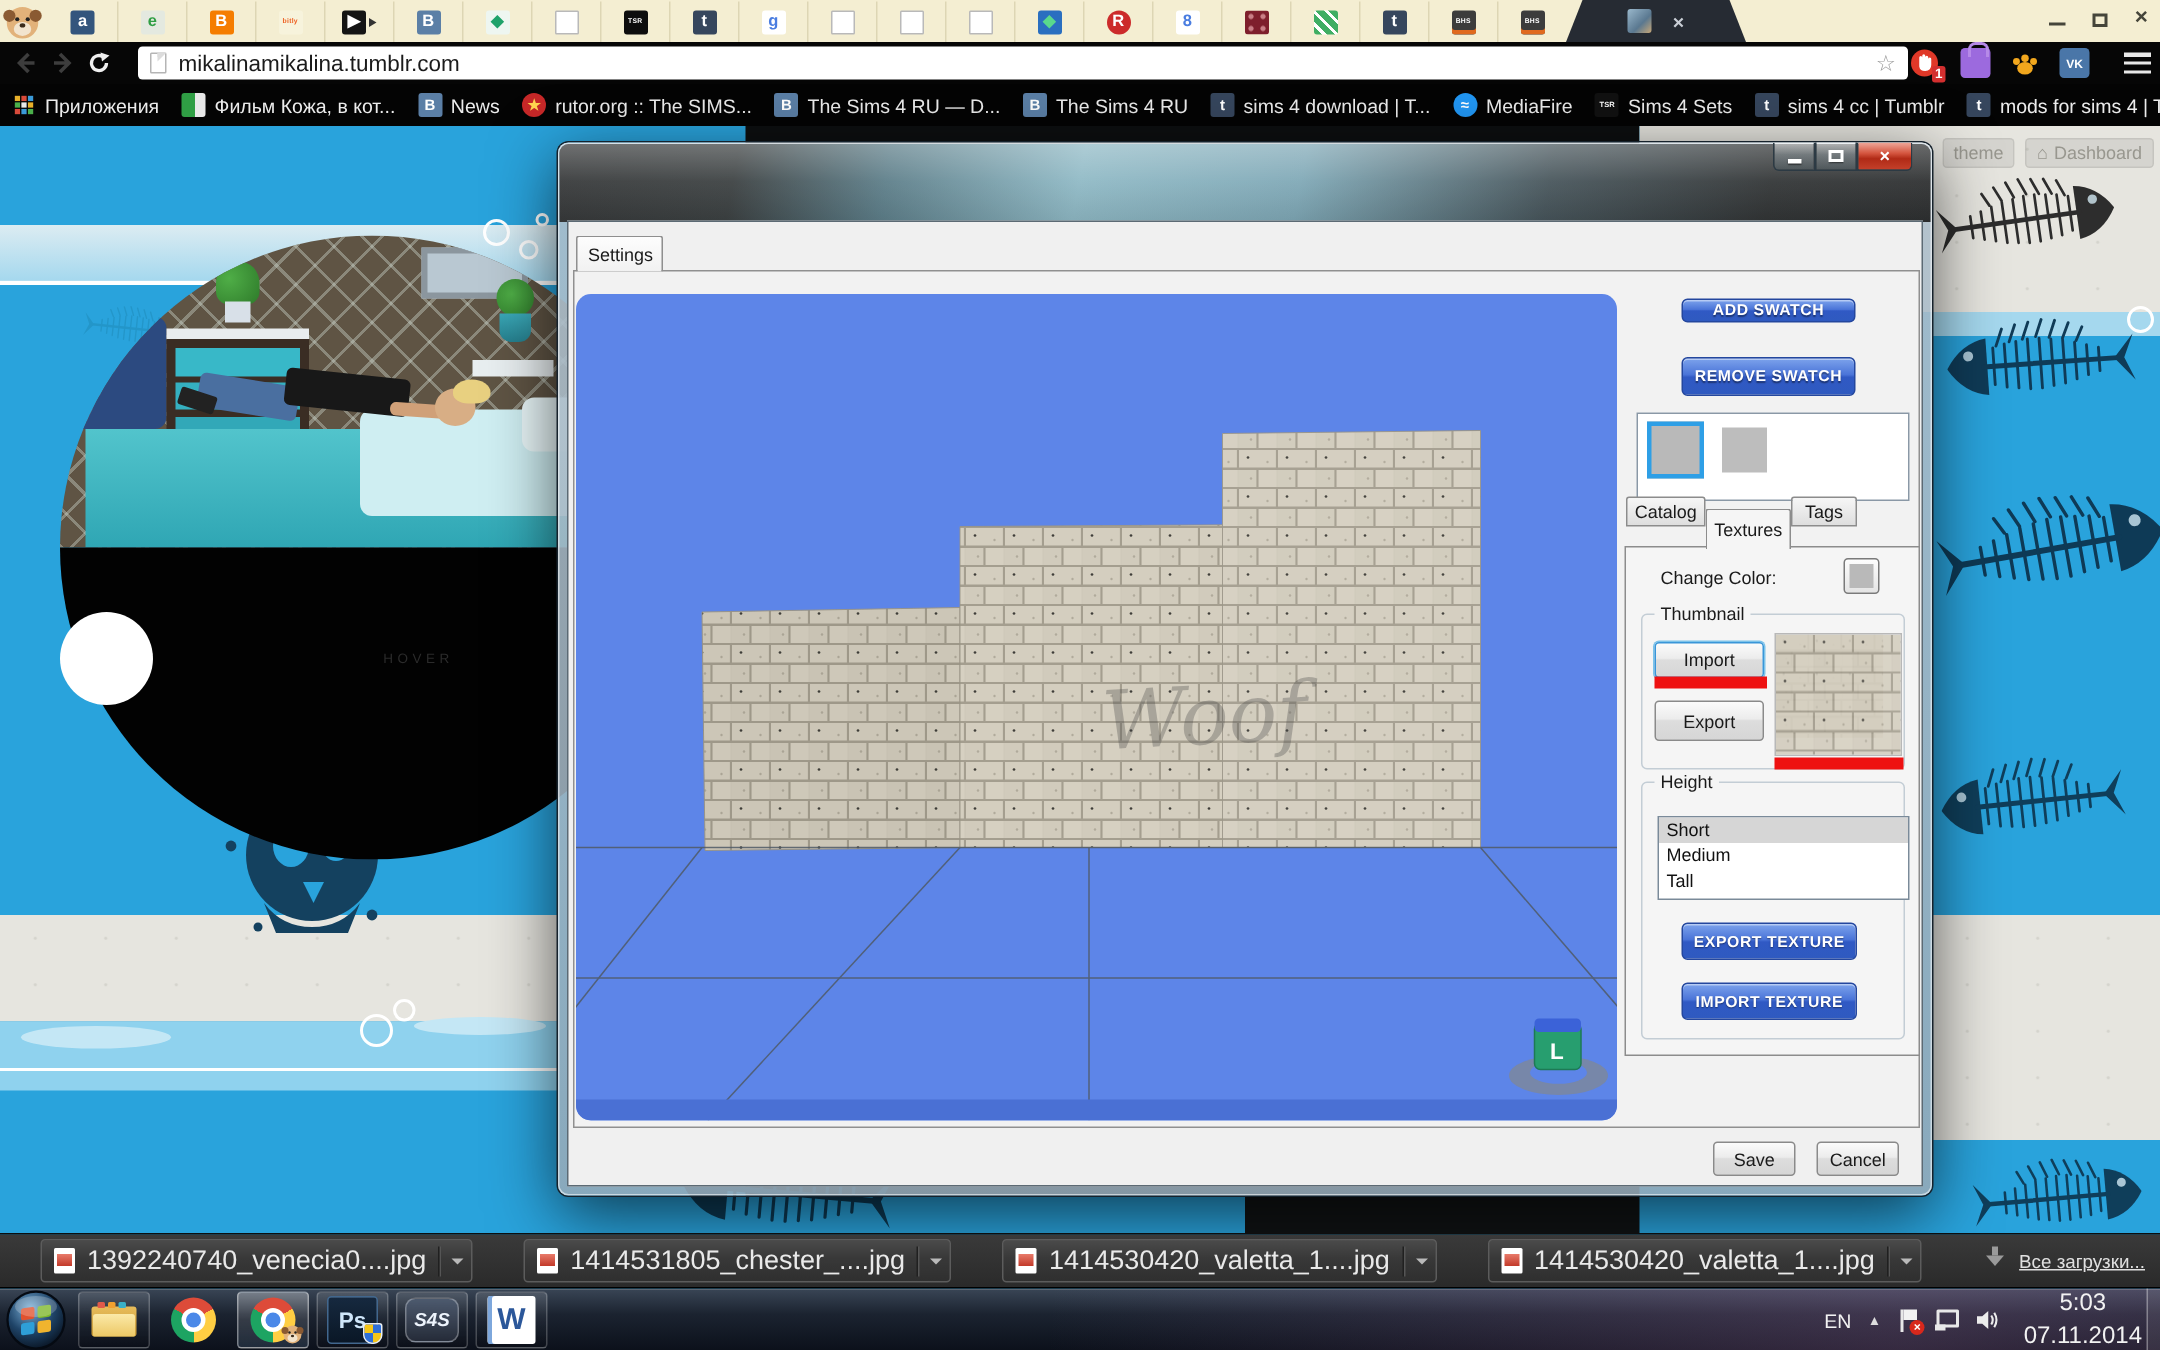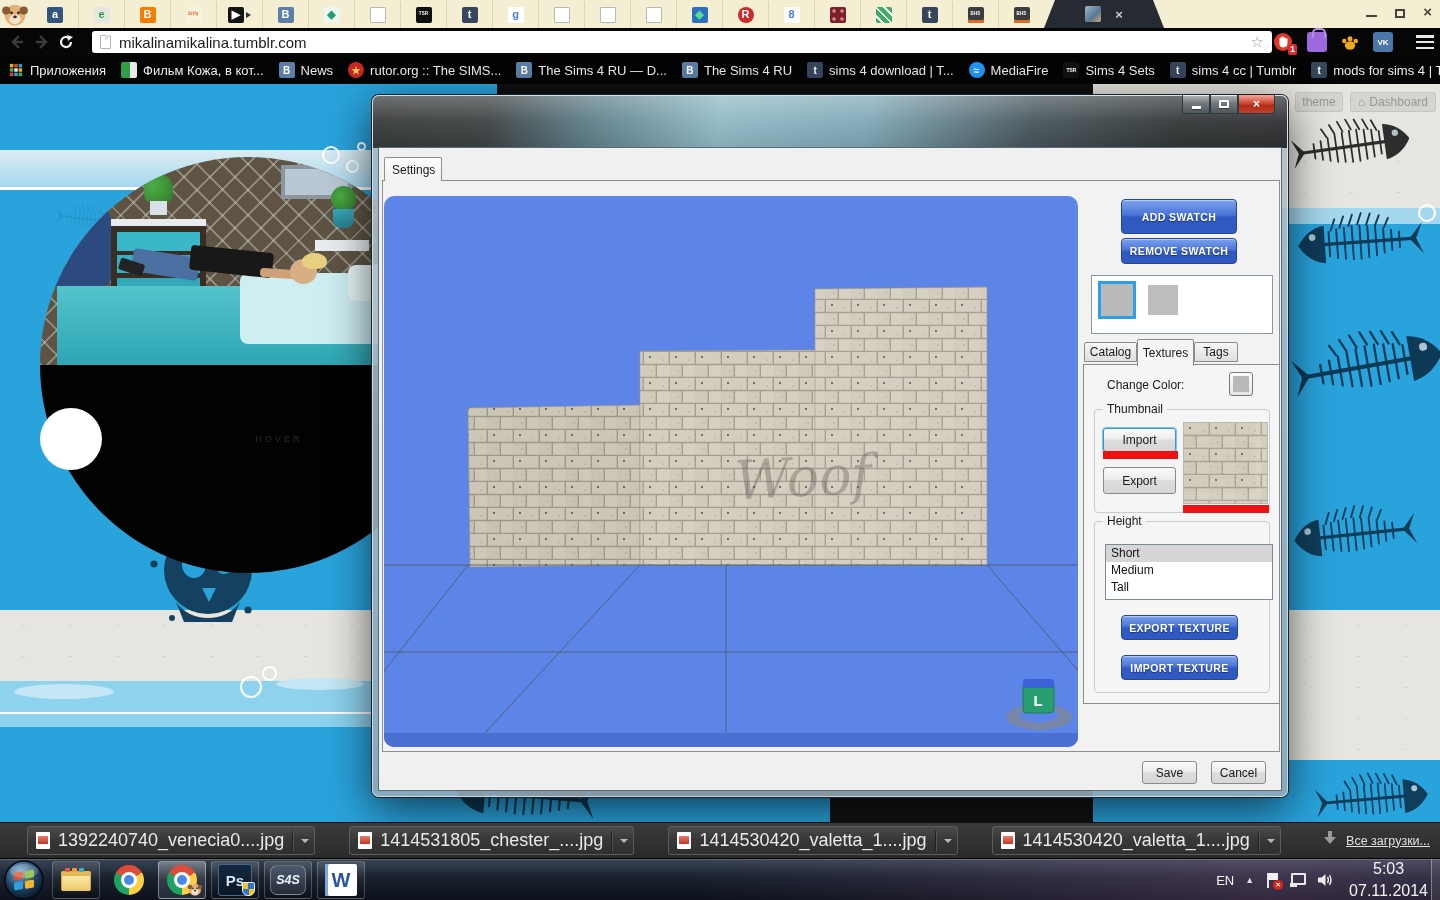--- a/index.html
+++ b/index.html
@@ -122,21 +122,21 @@
     border:1px solid #24479e;border-radius:4px;color:#fff;font-weight:bold;font-size:10.5px;letter-spacing:.4px;
     display:flex;align-items:center;justify-content:center;text-shadow:0 1px 1px rgba(0,0,0,.45);
     box-shadow:inset 0 1px 0 rgba(255,255,255,.45);}
   .btn-gray{position:absolute;background:linear-gradient(#fbfbfb,#ececec 45%,#dddddd 50%,#d6d6d6);
     border:1px solid #8a8a8a;border-radius:3px;color:#1a1a1a;font-size:12px;
     display:flex;align-items:center;justify-content:center;}
   .btn-gray.focus{border:1px solid #3a96d8;box-shadow:0 0 0 1px #7cc3ea;}
   .swatchbox{position:absolute;left:708px;top:94px;width:182px;height:59px;background:#fff;border:1px solid #8a98a6;}
   .swatch1{position:absolute;left:6px;top:5px;width:38px;height:38px;background:#b9b9b9;border:3px solid #2e9fe6;}
   .swatch2{position:absolute;left:56px;top:9px;width:30px;height:30px;background:#bdbdbd;}
-  .rp-tab{position:absolute;top:161px;height:20px;background:linear-gradient(#f6f6f6,#dedede);border:1px solid #8c8c8c;
+  .rp-tab{position:absolute;top:150px;height:20px;background:linear-gradient(#f6f6f6,#dedede);border:1px solid #8c8c8c;
     border-radius:2px 2px 0 0;font-size:12px;color:#1a1a1a;display:flex;align-items:center;justify-content:center;z-index:1;}
   .rp-tab.active{top:158px;height:27px;background:#f5f5f5;z-index:3;border-bottom:none;}
   .rp-panel{position:absolute;left:700px;top:183px;width:197px;height:340px;background:#f5f5f5;border:1px solid #8c8c8c;z-index:2;}
   .lbl{position:absolute;font-size:12px;color:#1a1a1a;}
   .colorwell{position:absolute;left:846px;top:191px;width:24px;height:24px;background:linear-gradient(#fdfdfd,#e4e4e4);
     border:1px solid #7a7a7a;border-radius:3px;display:flex;align-items:center;justify-content:center;z-index:3;}
   .colorwell i{width:16px;height:16px;background:#b9b9b9;display:block;}
   .groupbox{position:absolute;border:1px solid #c3cdd5;border-radius:4px;z-index:3;}
   .gb-label{position:absolute;font-size:12px;color:#1a1a1a;background:#f5f5f5;padding:0 4px;z-index:4;}
   .red-bar{position:absolute;background:#ee1111;z-index:5;}
@@ -646,21 +646,21 @@
             <g>
               <ellipse cx="655" cy="521" rx="33" ry="13" fill="#7e8798" opacity="0.8"></ellipse>
               <ellipse cx="655" cy="519" rx="19" ry="7.5" fill="#5d85e8"></ellipse>
               <rect x="639" y="486" width="31" height="31" rx="4" fill="#279e6f" stroke="#1d7a55"></rect>
               <rect x="639" y="483" width="31" height="9" rx="3" fill="#3b62d8"></rect>
               <text x="654" y="510" font-size="15" font-weight="bold" fill="#fff" text-anchor="middle">L</text>
             </g>
           </svg>
         </div>
 
-        <div class="btn-blue" style="left:738px;top:18px;width:116px;height:35px;">ADD SWATCH</div>
+        <div class="btn-blue" style="left:738px;top:18px;width:116px;height:16px;">ADD SWATCH</div>
         <div class="btn-blue" style="left:738px;top:57px;width:116px;height:26px;">REMOVE SWATCH</div>
 
         <div class="swatchbox">
           <div class="swatch1"></div>
           <div class="swatch2"></div>
         </div>
 
         <div class="rp-tab" style="left: 701px; width: 53px;">Catalog</div>
           <div class="rp-tab active" style="left: 754px; width: 57px;">Textures</div>
           <div class="rp-tab" style="left: 811px; width: 44px;">Tags</div>

